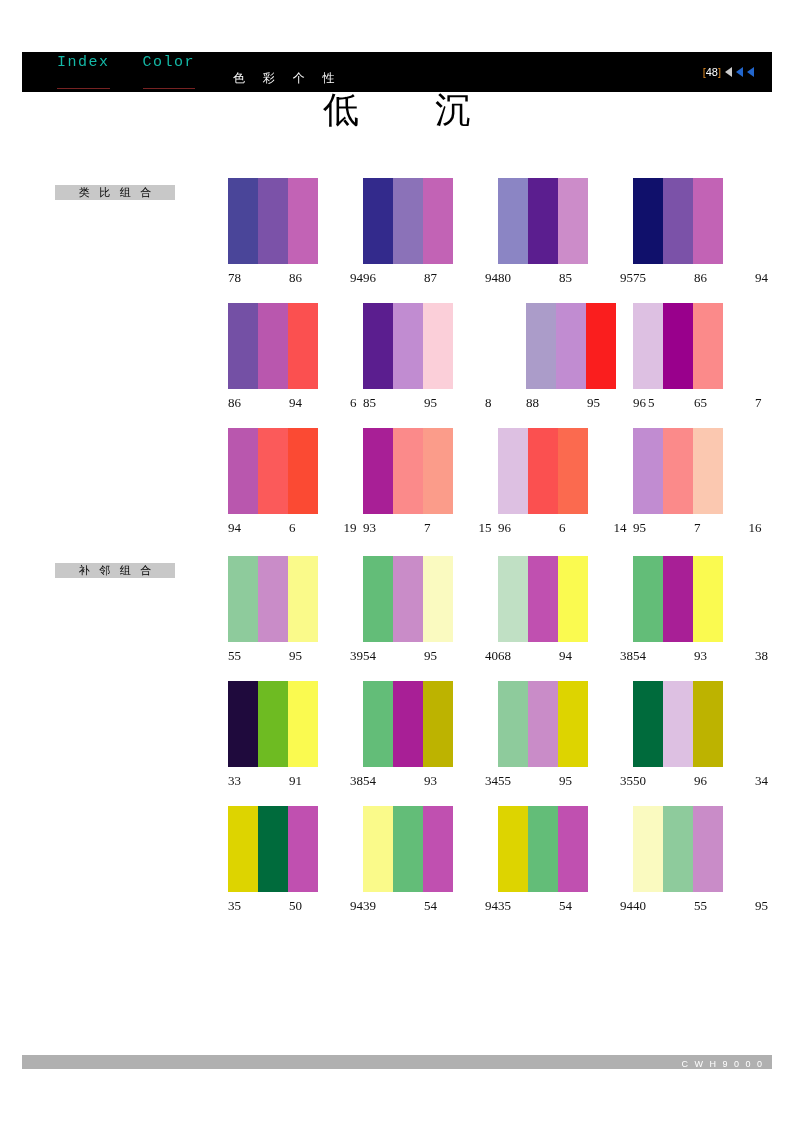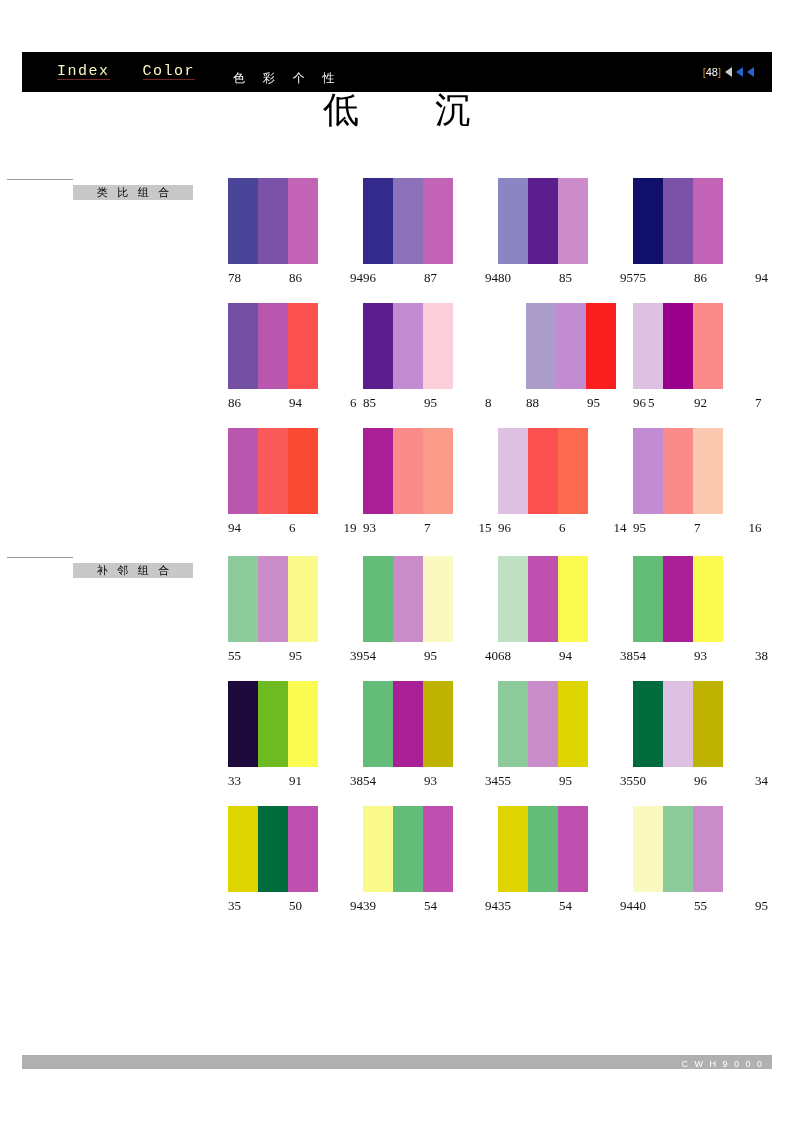--- a/index.html
+++ b/index.html
@@ -30,24 +30,24 @@
   .nav-links {
     display: flex;
     align-items: center;
     margin-left: 35px;
     gap: 33px;
   }
   .nav-link {
     font-family: "Liberation Mono", "DejaVu Sans Mono", monospace;
     font-size: 15px;
     letter-spacing: 1.5px;
-    color: #fef9c3;
+    color: #14b8a6;
     text-decoration: none;
     border-bottom: 1px solid #772222;
-    padding-bottom: 0;
+    padding-bottom: 18px;
     line-height: 1;
     display: inline-block;
   }
   .nav-cn {
     margin-left: 38px;
     margin-top: 12px;
     color: #ffffff;
     font-family: "DejaVu Sans", sans-serif;
     font-size: 12px;
     letter-spacing: 7px;
@@ -90,25 +90,26 @@
     font-size: 36px;
     color: #000000;
     letter-spacing: 20px;
     text-indent: 20px;
     line-height: 1.1;
   }
 
   
   .section-head {
     position: absolute;
-    left: 7px;
+    left: 22px;
     width: 186px;
     height: 22px;
     display: flex;
-    align-items: flex-end;
+    align-items: center;
+    flex-direction: column;
   }
   .section-rule {
     flex: 1;
     border-top: 1px solid #999999;
     align-self: flex-start;
     margin-top: 1px;
   }
   .section-label {
     background: #c8c8c8;
     width: 120px;
@@ -289,21 +290,21 @@
       </div>
     </div>
     <div class="swatch-cell" style="left: 633px; top: 303px;">
       <div class="swatch-bars">
         <div class="bar" title="96" style="background: rgb(221, 192, 226);"></div>
         <div class="bar" title="92" style="background: rgb(153, 0, 140);"></div>
         <div class="bar" title="7" style="background: rgb(251, 138, 138);"></div>
       </div>
       <div class="swatch-codes">
         <div class="code">96</div>
-        <div class="code">92</div>
+        <div class="code">65</div>
         <div class="code">7</div>
       </div>
     </div>
     <div class="swatch-cell" style="left: 228px; top: 428px;">
       <div class="swatch-bars">
         <div class="bar" title="94" style="background: rgb(185, 87, 174);"></div>
         <div class="bar" title="6" style="background: rgb(251, 90, 90);"></div>
         <div class="bar" title="13" style="background: rgb(251, 74, 51);"></div>
       </div>
       <div class="swatch-codes">

